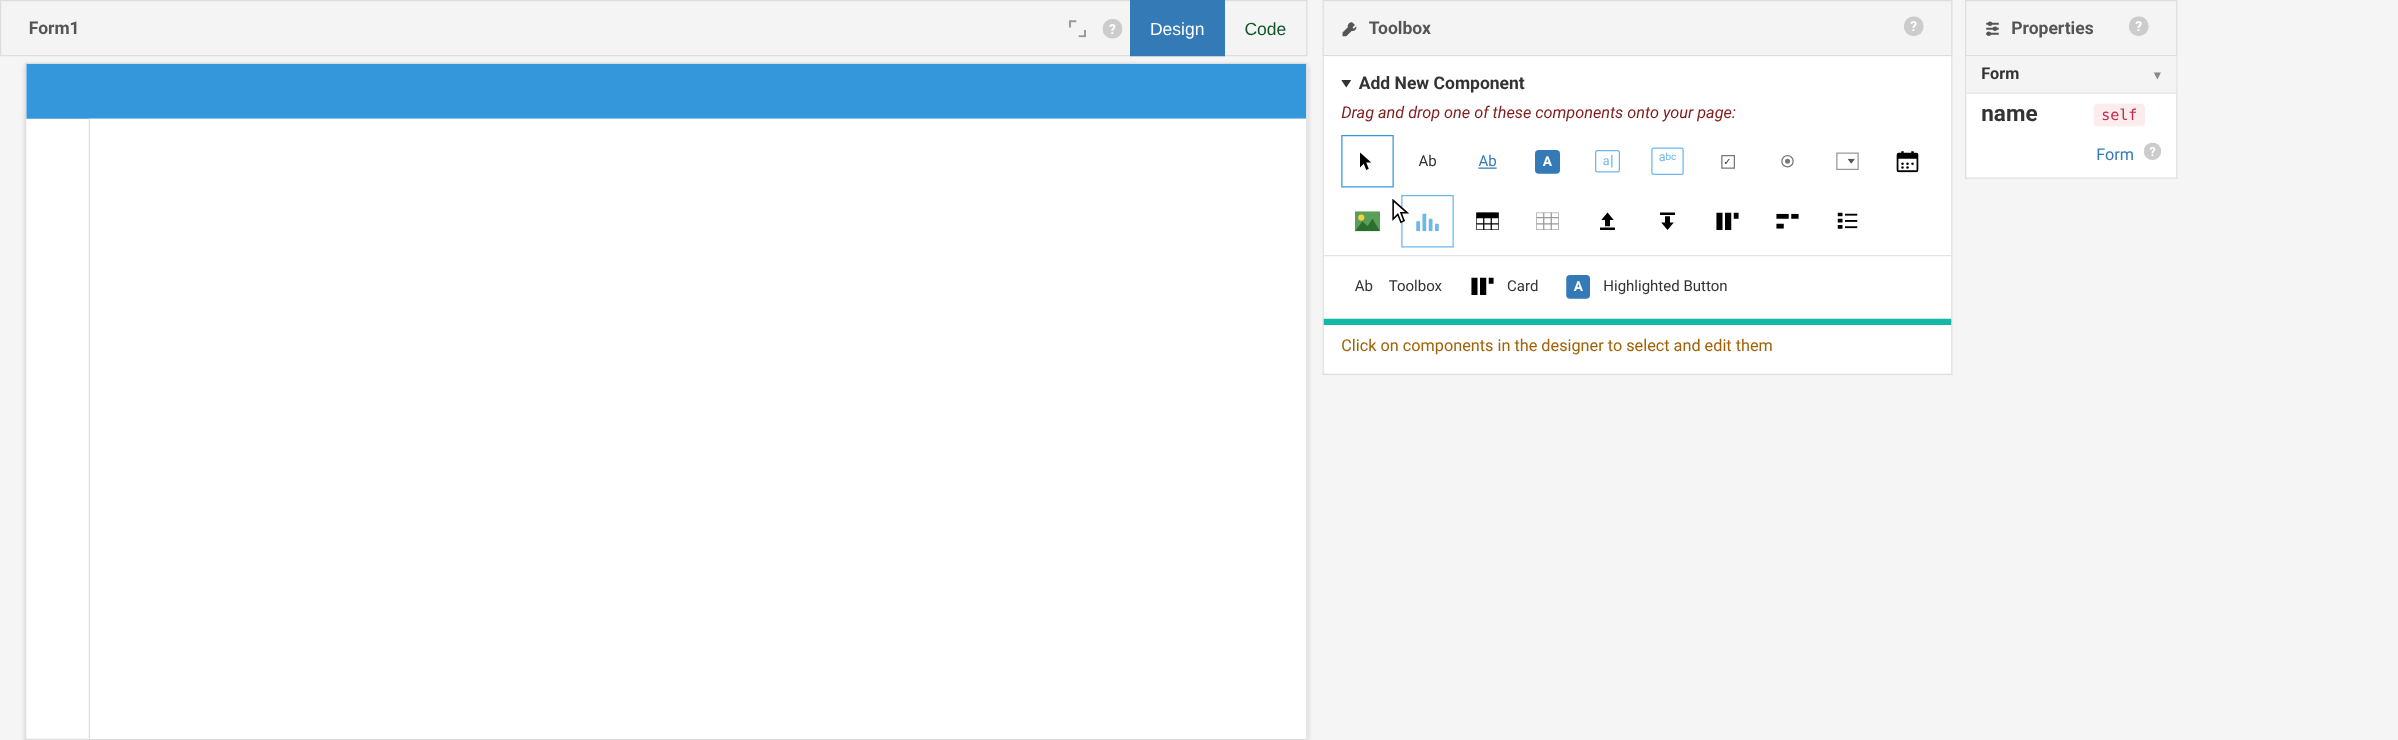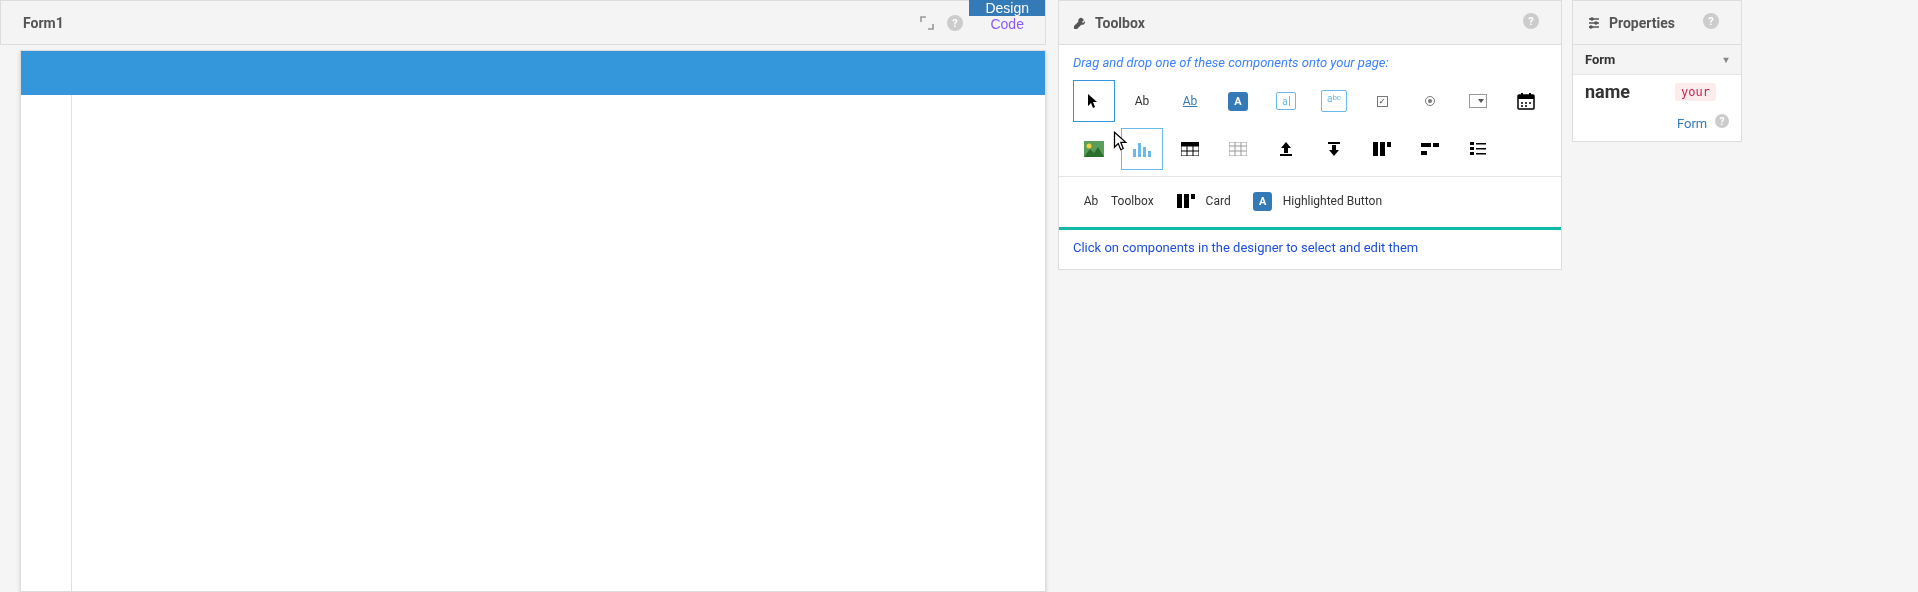--- a/index.html
+++ b/index.html
@@ -38,29 +38,29 @@
     display: flex;
     align-items: center;
   }
   .expand-icon, .help-icon-small {
     width: 20px; height:20px; display:flex; align-items:center; justify-content:center;
     margin: 0 4px;
     color:#aaa;
     cursor:pointer;
   }
   .help-icon-small svg circle { fill:#ccc; }
-  .toggle-group { display:flex; height:45px; align-items:stretch;flex-direction:column;}
+  .toggle-group { display:flex; height:45px; align-items:stretch;}
   .toggle-btn {
     display:flex; align-items:center; justify-content:center;
     padding: 0 16px;
     font-size:14px;
     cursor:pointer;
     border:none;
     background:transparent;
-    color:#8b5cf6;
+    color:#14532d;
   }
   .toggle-btn.active {
     background:#337ab7;
     color:#fff;
   }
   .design-surface {
     flex:1;
     margin: 5px 0 0 20px;
     background:#fff;
     border:1px solid #ddd;
@@ -103,21 +103,21 @@
     border:1px solid #ddd;
     border-top:none;
     padding: 10px 14px 12px;
   }
   .section-title {
     font-weight:700; font-size:14px; color:#333;
     display:flex; align-items:center; gap:6px;
     margin:4px 0 8px;
   }
   .add-desc {
-    font-style:italic; color:#3b82f6; font-size:13px;
+    font-style:italic; color:#7f1d1d; font-size:13px;
     margin-bottom:10px;
   }
   .component-grid {
     display:flex; flex-wrap:wrap; gap:6px;
     margin-bottom:6px;
   }
   .comp {
     width:42px; height:42px;
     border:1px solid transparent;
     display:flex; align-items:center; justify-content:center;
@@ -137,24 +137,24 @@
   }
   .divider { border:none; border-top:1px solid #e5e5e5; margin:4px -14px 8px; }
   .theme-heading {
     font-size:10px; font-weight:700; color:#888; letter-spacing:0.5px;
     text-align:center; margin:4px 0 8px;
   }
   .theme-row { display:flex; align-items:center; gap:8px; }
   .theme-item { display:flex; align-items:center; gap:8px; font-size:12px; color:#333; cursor:move; padding:4px 6px;}
   .theme-icon { width:24px; height:24px; display:flex;align-items:center;justify-content:center;}
   .hint-text {
-    border-top:3px solid #14b8a6;
+    border-top:5px solid #14b8a6;
     margin:10px -14px 0;
     padding:10px 14px 2px;
-    color:#1d4ed8; font-size:13px;
+    color:#a16207; font-size:13px;
   }
   .help-right { margin-left:auto; }
   
   .props-body { padding:0; }
   .prop-type {
     background:#f4f4f4; border-bottom:1px solid #e5e5e5;
     padding:7px 12px; font-weight:700; font-size:13px;
     display:flex; align-items:center;
   }
   .prop-caret { margin-left:auto; color:#888; font-size:10px;}
@@ -213,20 +213,26 @@
         </svg>
       <span>Toolbox</span>
       <span class="help-right">
         <svg width="16" height="16" viewBox="0 0 16 16">
             <circle cx="8" cy="8" r="8" fill="#ccc"></circle>
             <text x="8" y="12" text-anchor="middle" font-size="11" fill="#fff" font-weight="700">?</text>
           </svg>
       </span>
     </div>
     <div class="toolbox-body">
+      <div class="section-title">
+        <svg width="8" height="8" viewBox="0 0 8 8">
+            <path d="M0 1 L8 1 L4 7 Z" fill="#333"></path>
+          </svg>
+        <span>Add New Component</span>
+      </div>
       <div class="add-desc">Drag and drop one of these components onto your page:</div>
 
       <div class="component-grid">
         <div class="comp selected">
           <svg width="16" height="16" viewBox="0 0 16 16">
               <path d="M2 1 L2 13 L5 10 L7 15 L9 14 L7 9 L11 9 Z" fill="#000"></path>
             </svg>
         </div>
         <div class="comp">
             <span style="color:#333;font-size:12px;">Ab</span>
@@ -397,21 +403,21 @@
           </svg>
       </span>
     </div>
     <div class="props-body">
       <div class="prop-type">
         <span>Form</span>
         <span class="prop-caret">▾</span>
       </div>
       <div class="prop-row">
         <span class="prop-label">name</span>
-        <span class="prop-badge">your</span>
+        <span class="prop-badge">self</span>
       </div>
       <div class="prop-link-row">
         <span class="prop-link">Form</span>
         <span class="help-circ">
           <svg width="14" height="14" viewBox="0 0 14 14">
               <circle cx="7" cy="7" r="7" fill="#ccc"></circle>
               <text x="7" y="10.5" text-anchor="middle" font-size="10" fill="#fff" font-weight="700">?</text>
             </svg>
         </span>
       </div>

